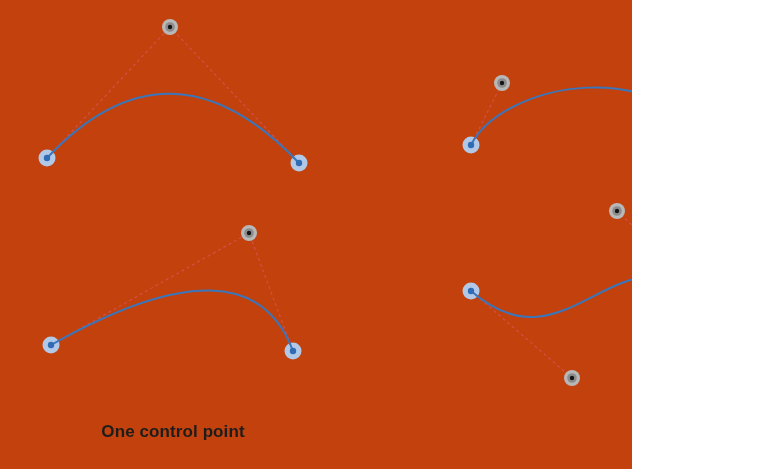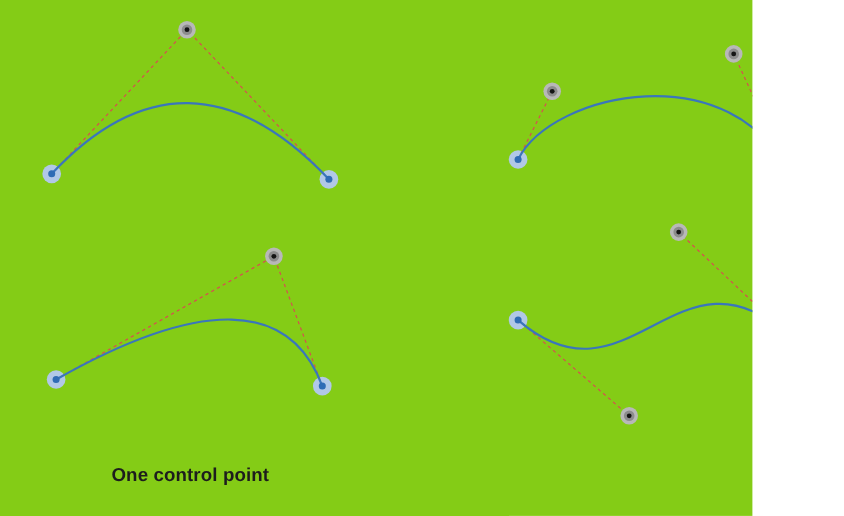--- a/index.html
+++ b/index.html
@@ -2,23 +2,23 @@
 <html><head>
 <meta charset="utf-8">
 <style>
   html, body {
     margin: 0;
     padding: 0;
     background: #ffffff;
   }
   .figure-canvas {
     position: relative;
-    width: 684px;
+    width: 632px;
     height: 469px;
-    background: #84cc16;
+    background: #c2410c;
     overflow: hidden;
     font-family: "Liberation Sans", sans-serif;
   }
   .figure-canvas svg {
     position: absolute;
     left: 0;
     top: 0;
   }
   .caption {
     position: absolute;

